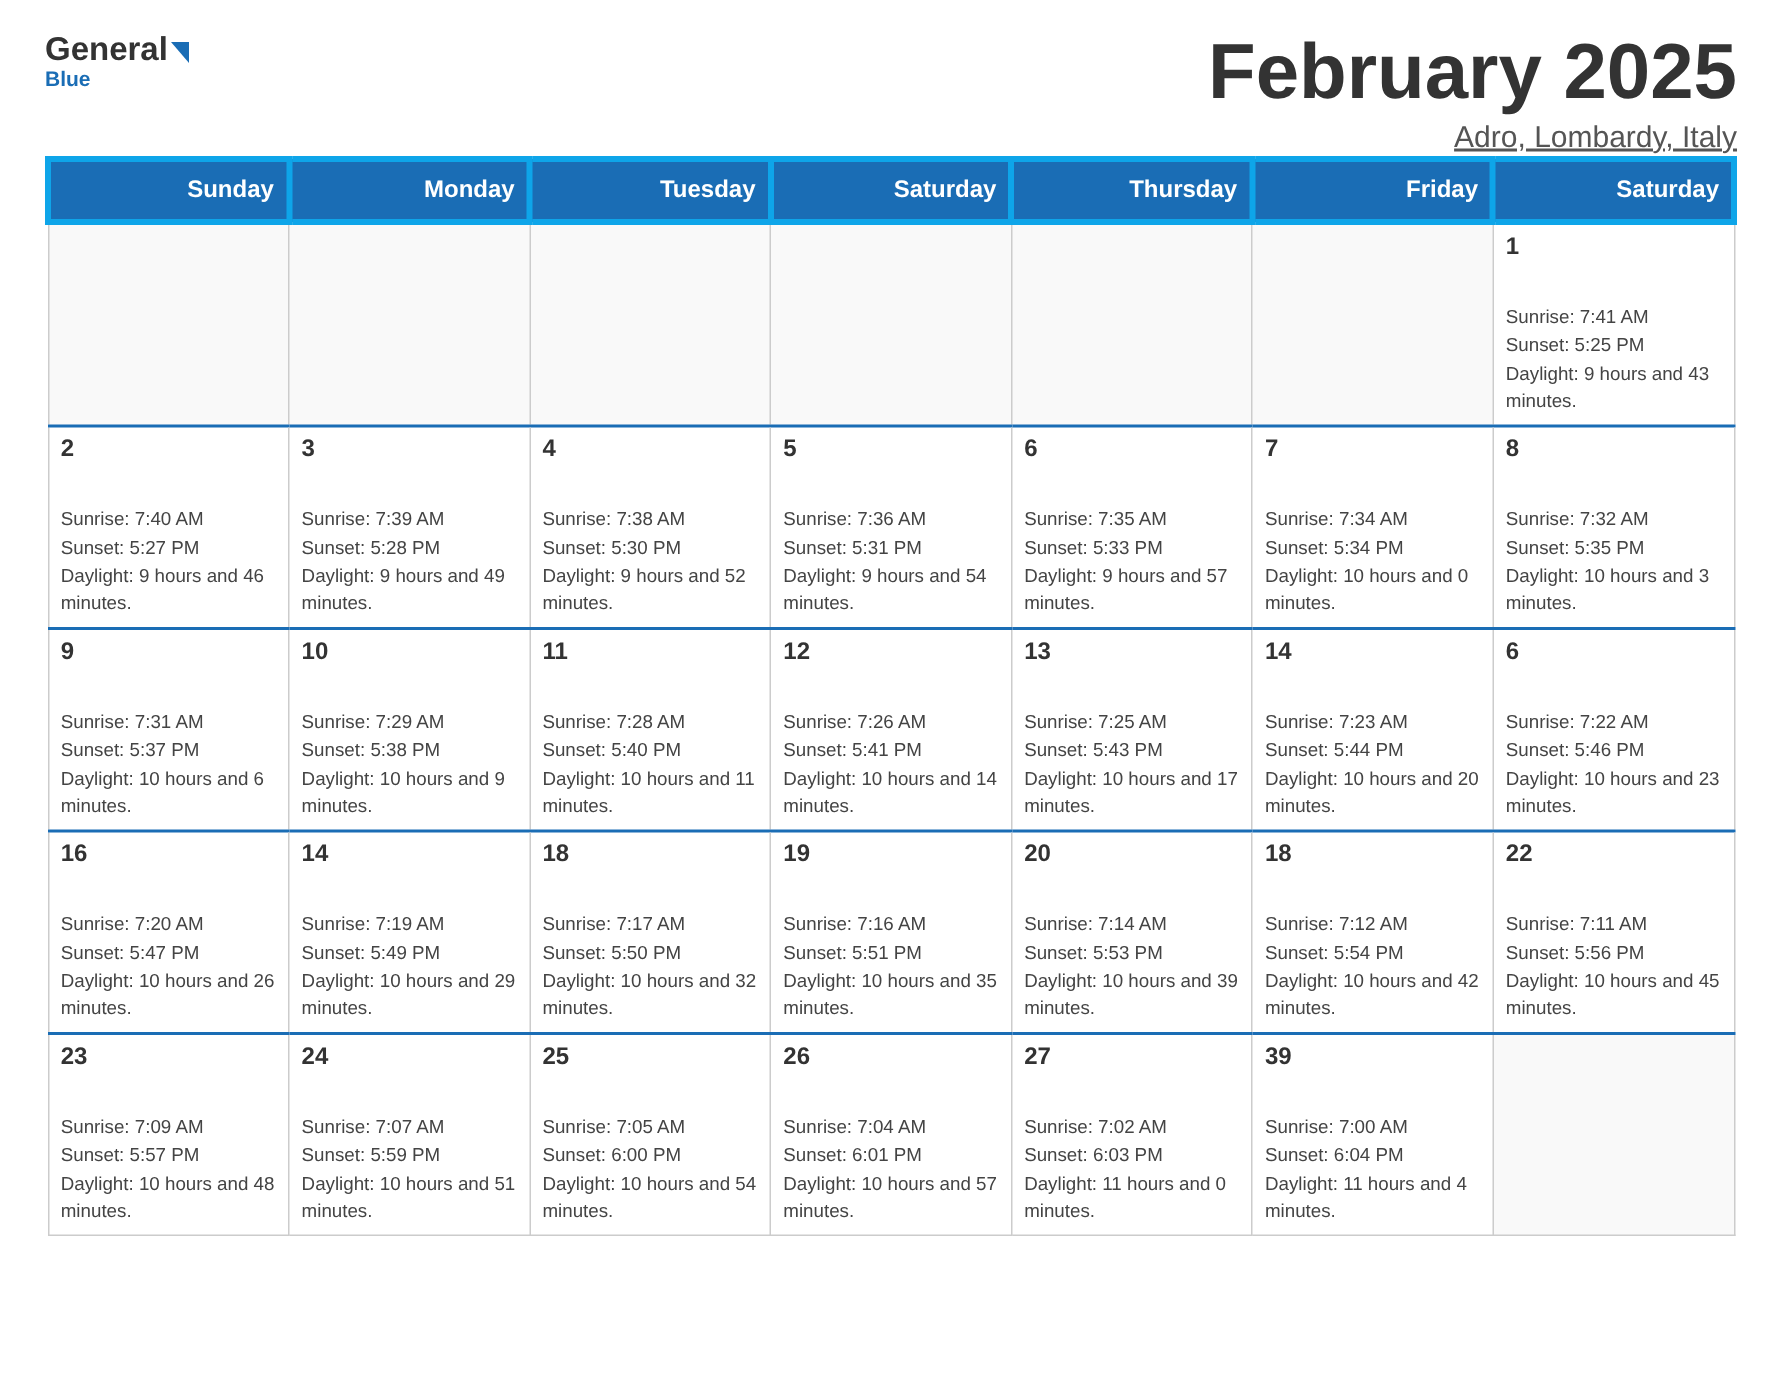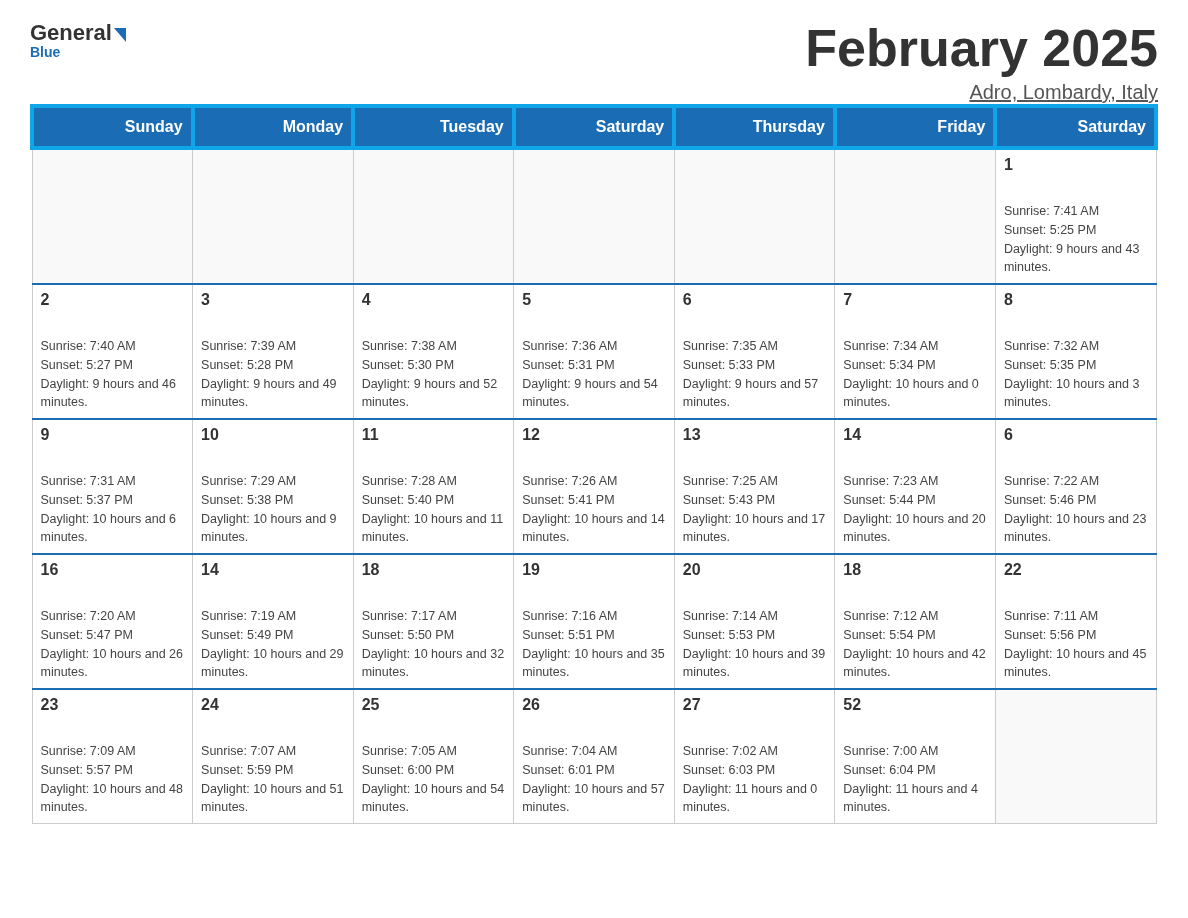--- a/index.html
+++ b/index.html
@@ -245,19 +245,19 @@
         </td>
         <td>
           <div class="day-number">26</div>
           <div class="day-info">Sunrise: 7:04 AM<br>Sunset: 6:01 PM<br>Daylight: 10 hours and 57 minutes.</div>
         </td>
         <td>
           <div class="day-number">27</div>
           <div class="day-info">Sunrise: 7:02 AM<br>Sunset: 6:03 PM<br>Daylight: 11 hours and 0 minutes.</div>
         </td>
         <td>
-          <div class="day-number">52</div>
+          <div class="day-number">39</div>
           <div class="day-info">Sunrise: 7:00 AM<br>Sunset: 6:04 PM<br>Daylight: 11 hours and 4 minutes.</div>
         </td>
         <td class="empty-cell"></td>
       </tr>
     </tbody>
 </table>
 
 </body></html>

